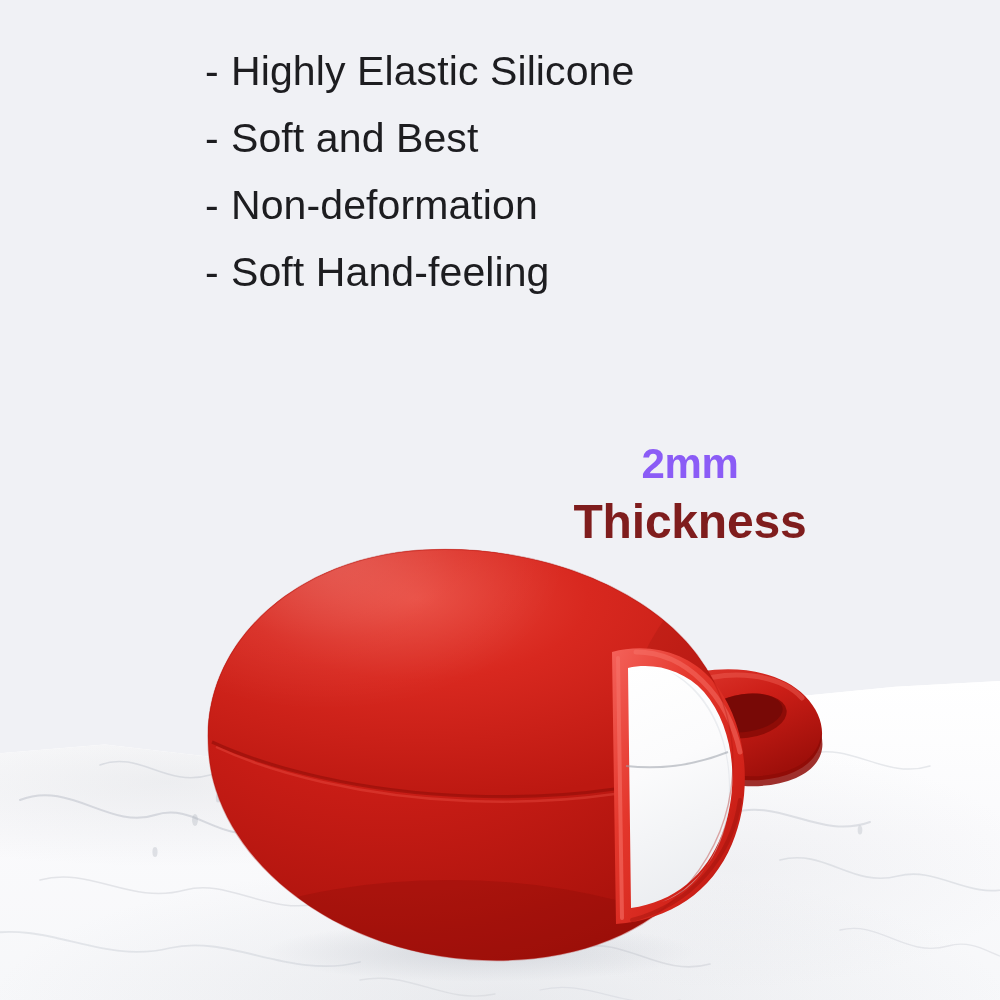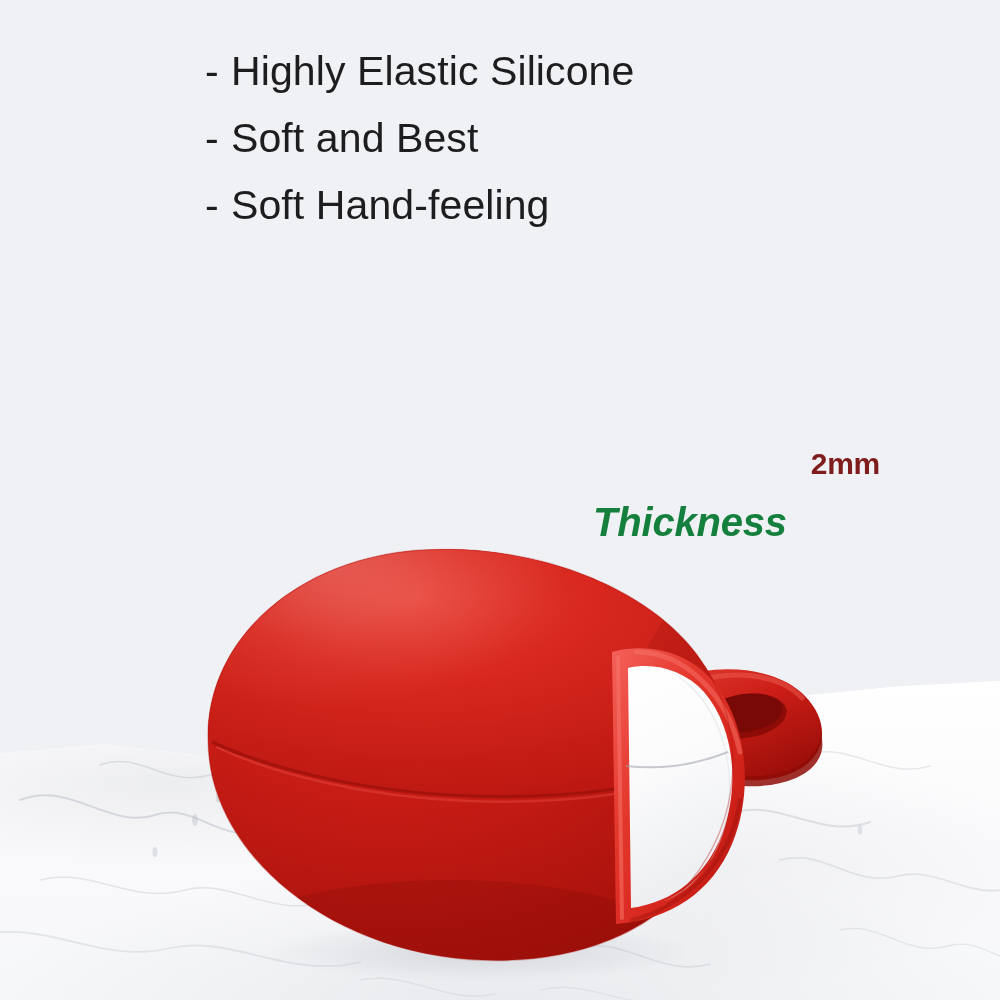--- a/index.html
+++ b/index.html
@@ -69,34 +69,32 @@
   .feature-dash { display:inline-block; width:26px; }
 
   
   .callout {
     position:absolute;
     left:500px; top:435px;
     width:380px;
     text-align:center;
   }
   .callout-value {
-    font-size:30px;
+    font-size:42px;
+    font-weight:700;
+    color:#8b5cf6;
+    line-height:58px;
+    letter-spacing:-0.3px;
+  }
+  .callout-label {
+    font-size:48px;
     font-weight:700;
     color:#7f1d1d;
     line-height:58px;
-    letter-spacing:-0.3px;
-    text-align:right;
-  }
-  .callout-label {
-    font-size:40px;
-    font-weight:700;
-    color:#15803d;
-    line-height:58px;
     letter-spacing:-0.2px;
-    font-style:italic;
   }
 
   
   .product {
     position:absolute;
     left:150px; top:500px;
     width:720px; height:490px;
   }
   .product svg { display:block; width:100%; height:100%; }
 </style>
@@ -138,20 +136,23 @@
   </div>
 
   <div class="features">
     <div class="feature-line">
       <span class="feature-dash">-</span><span>Highly Elastic Silicone</span>
     </div>
     <div class="feature-line">
       <span class="feature-dash">-</span><span>Soft and Best</span>
     </div>
     <div class="feature-line">
+      <span class="feature-dash">-</span><span>Non-deformation</span>
+    </div>
+    <div class="feature-line">
       <span class="feature-dash">-</span><span>Soft Hand-feeling</span>
     </div>
   </div>
 
   <div class="callout">
     <div class="callout-value">2mm</div>
     <div class="callout-label">Thickness</div>
   </div>
 
   <div class="product">

